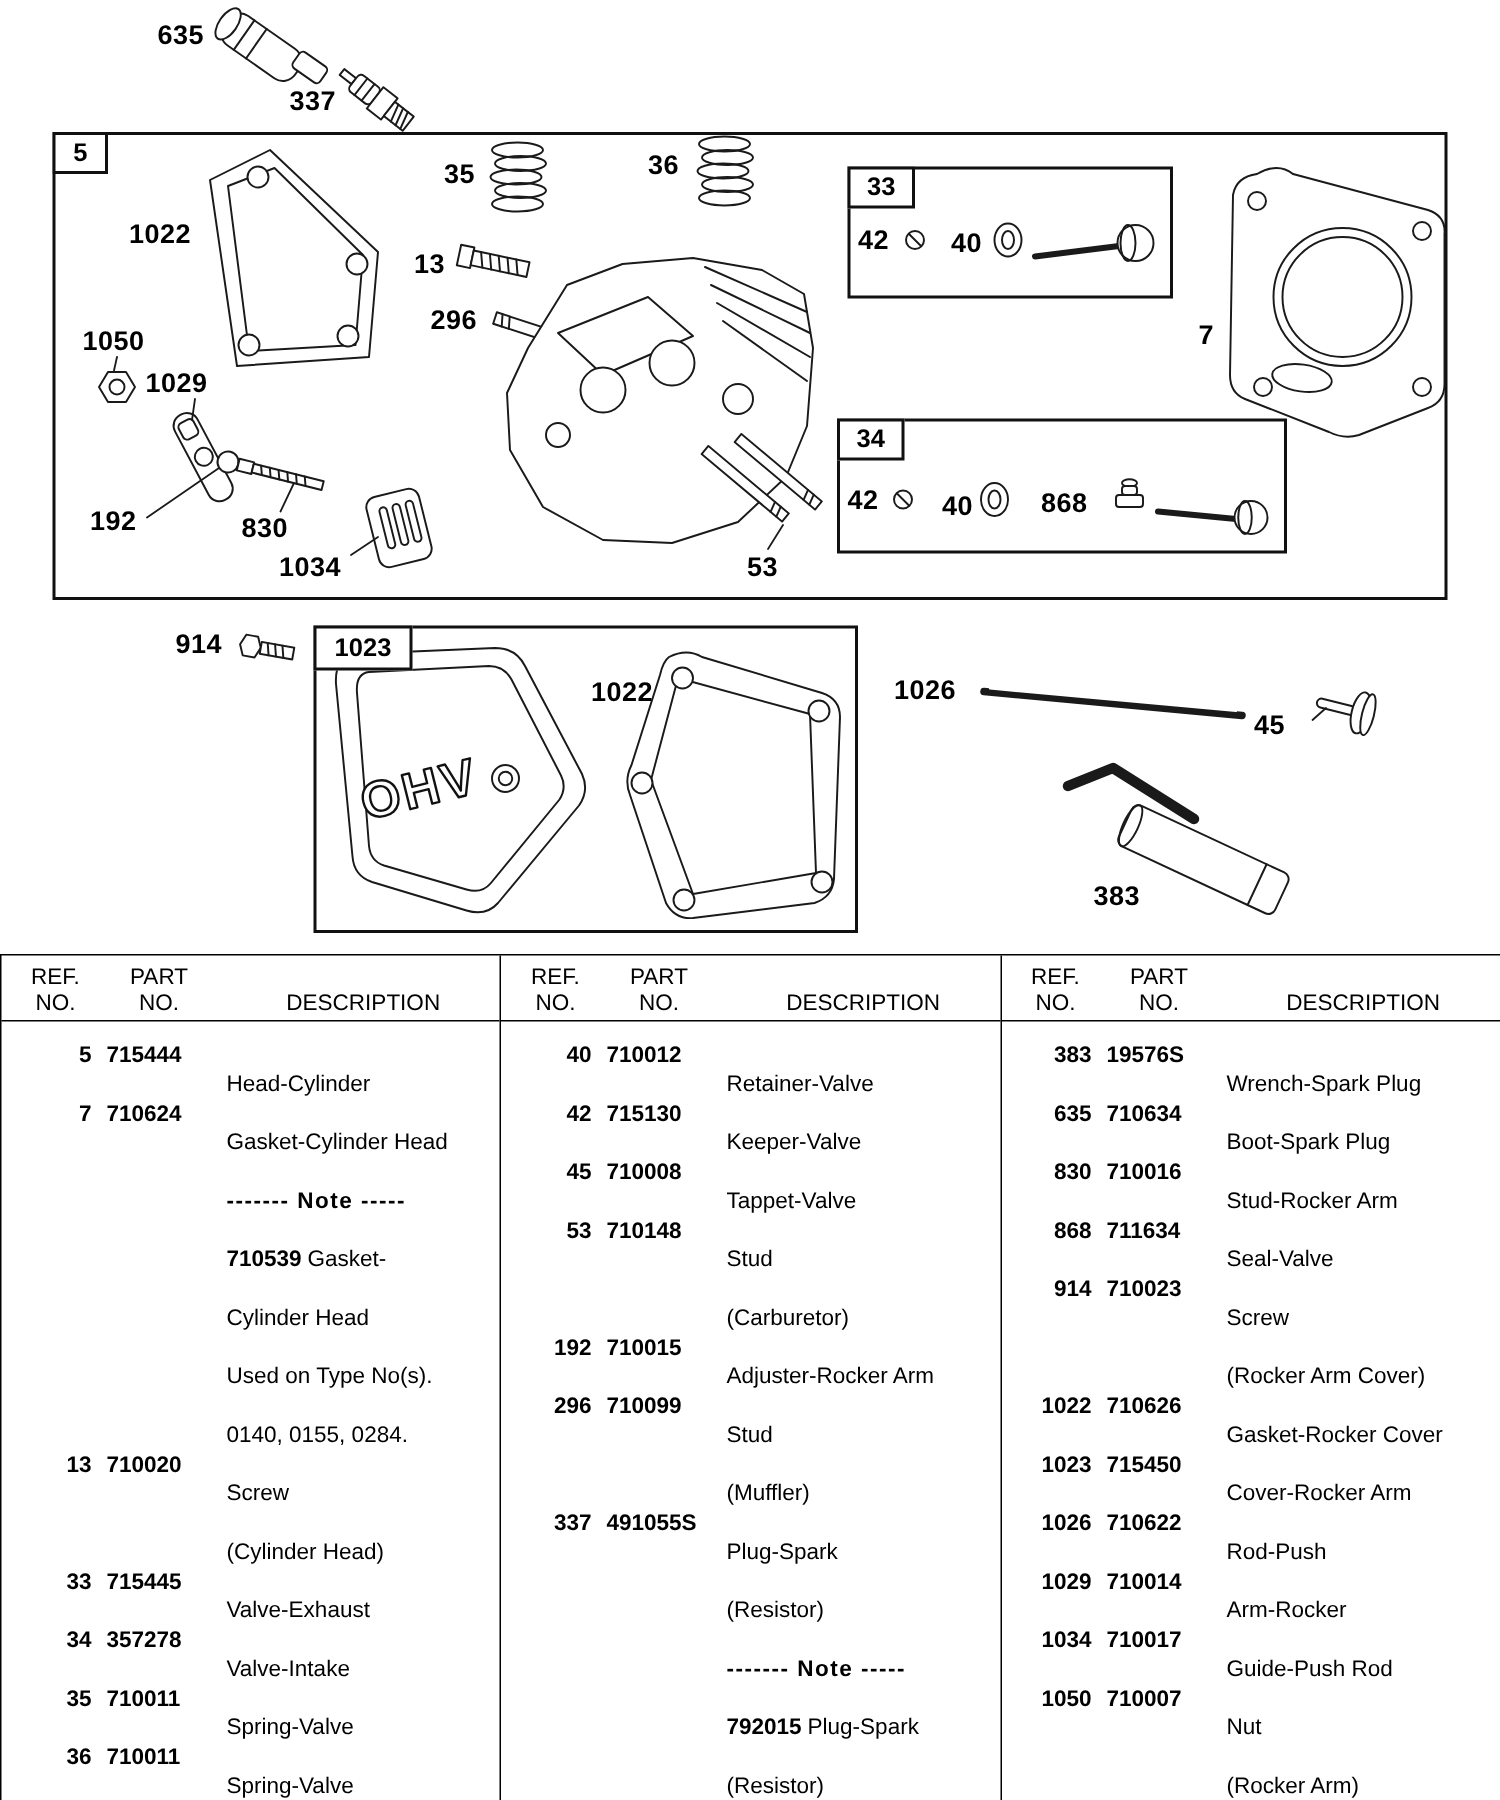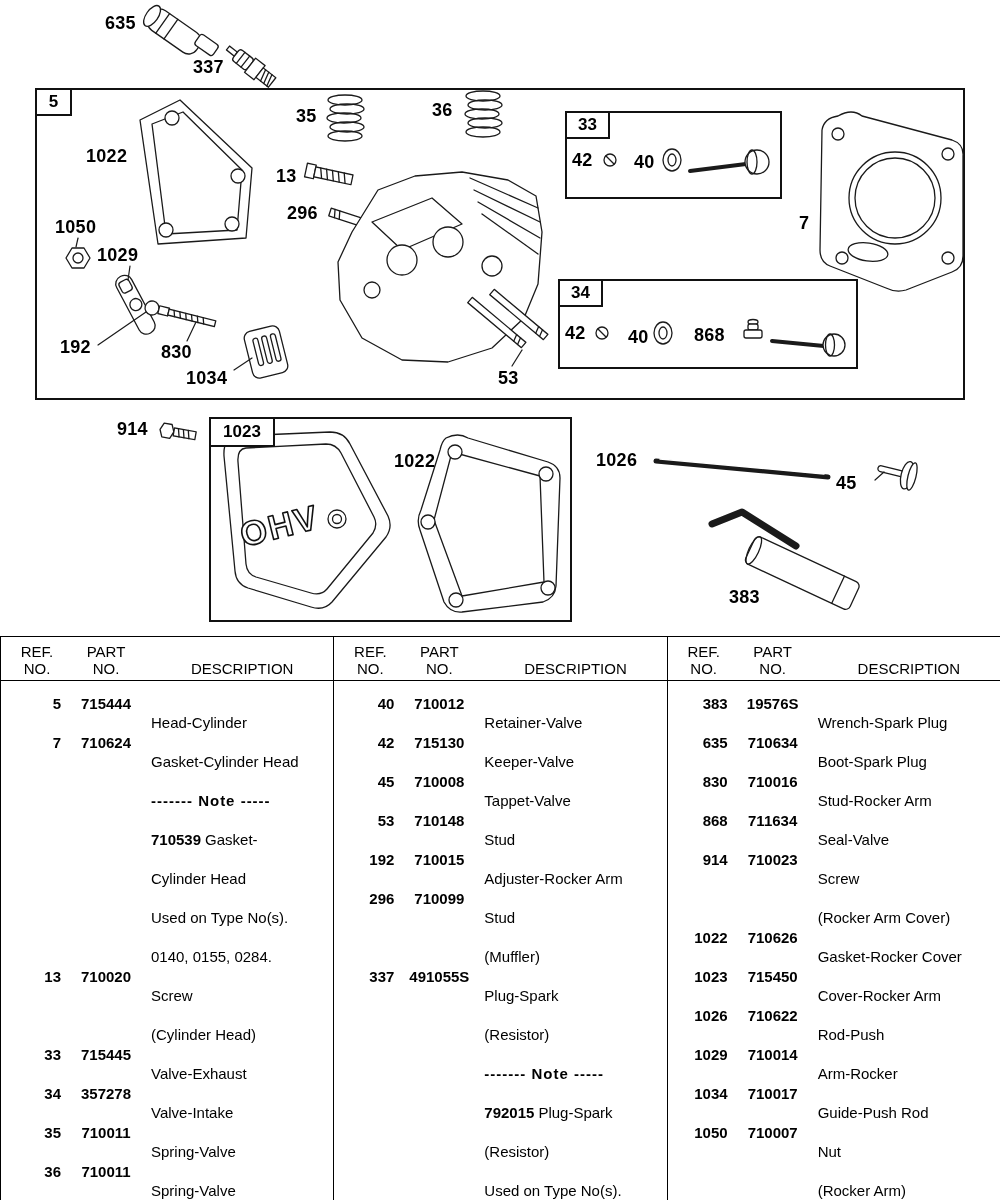--- a/index.html
+++ b/index.html
@@ -30,21 +30,21 @@
   .tcol + .tcol { border-left:1.5px solid #000; }
   .thead { padding:6px 0 3px 12px; border-bottom:1.5px solid #000; }
   .hrow { display:grid; grid-template-columns:48px 70px 1fr; column-gap:10px; line-height:17px; }
   .hrow span { text-align:center; }
   .tbody { padding:13px 4px 0 12px; }
   .trow {
     display:grid; grid-template-columns:48px 70px 1fr; column-gap:10px;
     line-height:20px; min-height:20px;
   }
   .c-ref { text-align:right; font-weight:bold; }
-  .c-part { font-weight:bold;text-align:center; }
+  .c-part { font-weight:bold; }
   .c-desc { white-space:nowrap;margin-top:19px; }
   .inline-b { font-weight:bold; }
   .inline-b:not(:empty) { margin-right:4px; }
   .trow.b .c-desc { font-weight:bold; letter-spacing:1px; }
 </style>
 </head>
 <body>
 
 <div class="diagram">
 
@@ -431,20 +431,25 @@
           <span class="c-part">710008</span>
           <span class="c-desc"><b class="inline-b"></b><span>Tappet-Valve</span></span>
         </div>
 
         <div class="trow">
           <span class="c-ref">53</span>
           <span class="c-part">710148</span>
           <span class="c-desc"><b class="inline-b"></b><span>Stud</span></span>
         </div>
 
+        <div class="trow">
+          <span class="c-ref"></span>
+          <span class="c-part"></span>
+          <span class="c-desc"><b class="inline-b"></b><span>(Carburetor)</span></span>
+        </div>
 
         <div class="trow">
           <span class="c-ref">192</span>
           <span class="c-part">710015</span>
           <span class="c-desc"><b class="inline-b"></b><span>Adjuster-Rocker Arm</span></span>
         </div>
 
         <div class="trow">
           <span class="c-ref">296</span>
           <span class="c-part">710099</span>

